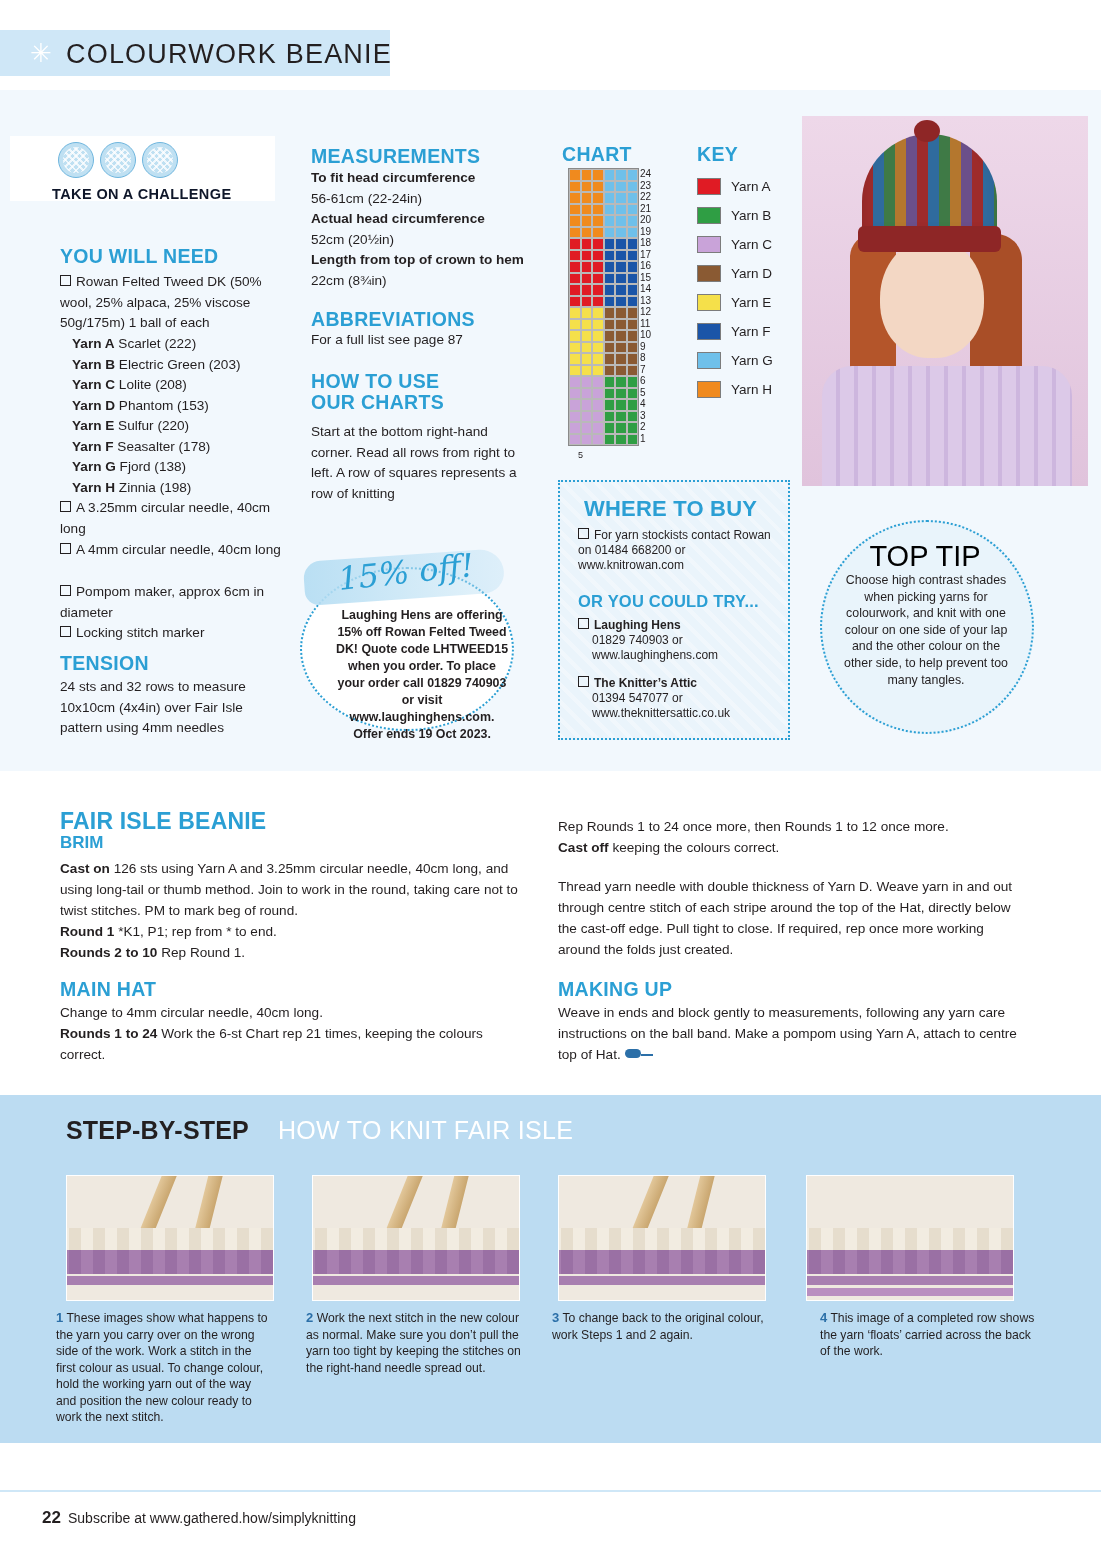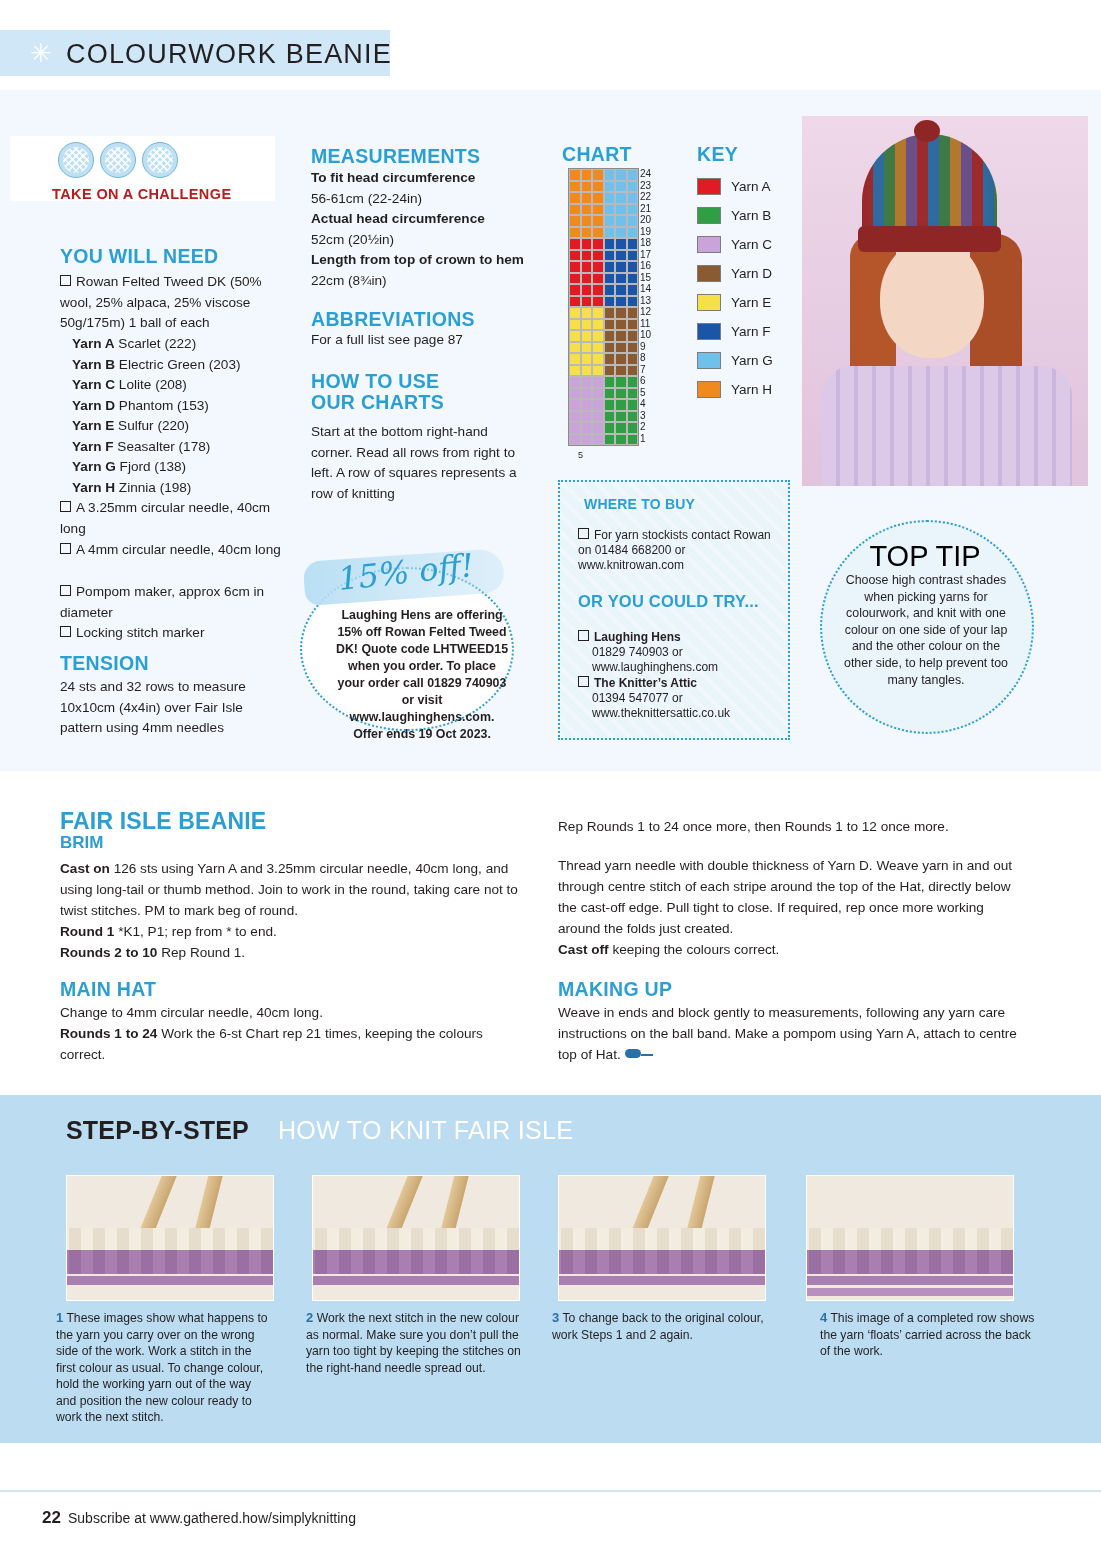--- a/index.html
+++ b/index.html
@@ -22,21 +22,21 @@
     font-size:27px; letter-spacing:1.2px; color:#231f20; font-weight:400;
   }
 
   
   .top-panel { position:absolute; left:0; top:90px; width:1101px; height:681px; background:#f2f8fd; }
 
   
   .challenge { position:absolute; left:10px; top:136px; width:265px; height:65px; background:#ffffff; }
   .challenge-label {
     position:absolute; left:52px; top:186px;
-    font-size:14.5px; font-weight:bold; letter-spacing:.4px; color:#b91c1c;
+    font-size:14.5px; font-weight:bold; letter-spacing:.4px; color:#0f172a;
   }
   .yarnball { position:absolute; top:142px; width:34px; height:34px; border-radius:50%;
     background:#bfe0f2; border:1.5px solid #6fb6de; }
   .yarnball:after {
     content:""; position:absolute; left:4px; top:4px; right:4px; bottom:4px; border-radius:50%;
     background:
       repeating-linear-gradient(45deg, rgba(255,255,255,.75) 0 2px, rgba(255,255,255,0) 2px 5px),
       repeating-linear-gradient(-45deg, rgba(255,255,255,.75) 0 2px, rgba(255,255,255,0) 2px 5px);
   }
   .yb1 { left:58px; } .yb2 { left:100px; } .yb3 { left:142px; }
@@ -98,21 +98,21 @@
   .burst-off { position:absolute; left:16px; top:26px; width:180px; text-align:center;
      font-family:"DejaVu Serif", serif; font-style:italic; font-size:32px; color:#2b9fd4; transform:rotate(-6deg); }
   .burst-text { position:absolute; left:34px; top:80px; width:176px; text-align:center;
      font-size:12.4px; line-height:17px; font-weight:bold; color:#231f20; }
 
   
   .wtb { position:absolute; left:558px; top:480px; width:228px; height:256px;
      border:2px dotted #2b9fd4; background:#eaf4fb; }
   .wtb-pattern { position:absolute; inset:0; opacity:.45;
      background:repeating-linear-gradient(45deg, rgba(255,255,255,.7) 0 4px, rgba(255,255,255,0) 4px 12px); }
-  .wtb h3 { position:absolute; margin:0; font-size:14px; font-weight:bold; color:#2b9fd4; letter-spacing:.2px; }
+  .wtb h3 { position:absolute; margin:0; font-size:22px; font-weight:bold; color:#2b9fd4; letter-spacing:.2px; }
   .wtb-body { position:absolute; font-size:12px; line-height:15px; }
 
   
   .toptip { position:absolute; left:820px; top:520px; width:210px; height:210px; border-radius:50%;
      background:#e9f4fb; border:2px dotted #2b9fd4; }
   .toptip-t { position:absolute; left:820px; top:540px; width:210px; text-align:center;
      font-size:29px; font-weight:normal; color:#000000; }
   .toptip-b { position:absolute; left:840px; top:572px; width:172px; text-align:center;
      font-size:12.4px; line-height:16.6px; }
 
@@ -452,21 +452,21 @@
     <div class="body"></div>
   </div>
 
   <div class="wtb">
     <div class="wtb-pattern"></div>
     <h3 style="left:24px; top:14px;">WHERE TO BUY</h3>
     <div class="wtb-body" style="left:18px; top:46px; width:196px;">
       <span class="tick"></span><span>For yarn stockists contact Rowan on 01484 668200 or www.knitrowan.com</span>
     </div>
     <h3 style="left:18px; top:110px; font-size:16.5px;">OR YOU COULD TRY...</h3>
-    <div class="wtb-body" style="left:18px; top:136px; width:196px;margin-top:12px;">
+    <div class="wtb-body" style="left:18px; top:136px; width:196px;">
       <span class="tick"></span><b>Laughing Hens</b>
       <div style="margin-left:14px;">01829 740903 or www.laughinghens.com</div>
     </div>
     <div class="wtb-body" style="left:18px; top:194px; width:200px;">
       <span class="tick"></span><b>The Knitter’s Attic</b>
       <div style="margin-left:14px;">01394 547077 or www.theknittersattic.co.uk</div>
     </div>
   </div>
 
   <div class="toptip"></div>
@@ -483,22 +483,22 @@
   </div>
 
   <h2 class="sect" style="left:60px; top:978px;">MAIN HAT</h2>
   <div class="body-col" style="left:60px; top:1002px; width:470px;">
     <div><span>Change to 4mm circular needle, 40cm long.</span></div>
     <div><b>Rounds 1 to 24</b><span> Work the 6-st Chart rep 21 times, keeping the colours correct.</span></div>
   </div>
 
   <div class="body-col" style="left:558px; top:816px; width:465px;">
     <div><span>Rep Rounds 1 to 24 once more, then Rounds 1 to 12 once more.</span></div>
+    <div><b>Cast off</b><span> keeping the colours correct.</span></div>
     <div style="margin-top:18px;"><span>Thread yarn needle with double thickness of Yarn D. Weave yarn in and out through centre stitch of each stripe around the top of the Hat, directly below the cast-off edge. Pull tight to close. If required, rep once more working around the folds just created.</span></div>
-    <div><b>Cast off</b><span> keeping the colours correct.</span></div>
   </div>
 
   <h2 class="sect" style="left:558px; top:978px;">MAKING UP</h2>
   <div class="body-col" style="left:558px; top:1002px; width:465px;">
     <span>Weave in ends and block gently to measurements, following any yarn care instructions on the ball band. Make a pompom using Yarn A, attach to centre top of Hat.</span>
     <span class="blob"></span><span class="blob-tail"></span>
   </div>
 
   <div class="sbs"></div>
   <div class="sbs-title1">STEP-BY-STEP</div>

